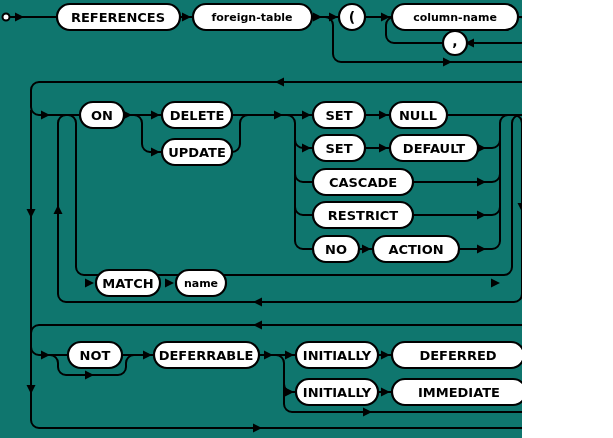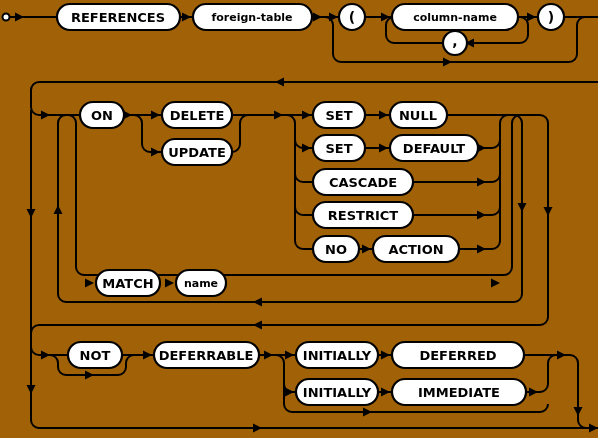--- a/index.html
+++ b/index.html
@@ -1,16 +1,16 @@
 <!DOCTYPE html>
 <html><head>
 <meta charset="utf-8">
 <style>
   html,body{margin:0;padding:0;background:#ffffff;}
-  .stage{position:relative;width:598px;height:438px;background:#a16207;overflow:hidden;text-decoration:underline;}
+  .stage{position:relative;width:522px;height:438px;background:#0f766e;overflow:hidden;text-decoration:underline;}
   svg{display:block;}
   .rail{fill:none;stroke:#000;stroke-width:2;}
   .arr{fill:#000;stroke:none;}
   .pill{fill:#fff;stroke:#000;stroke-width:2.2;}
   .endpt{fill:#fff;stroke:#000;stroke-width:2;}
   text{font-family:"DejaVu Sans","Liberation Sans",sans-serif;font-weight:bold;fill:#000;}
   .kw{font-size:13px;}
   .nt{font-size:11px;}
   .sym{font-size:14px;}
 </style>

